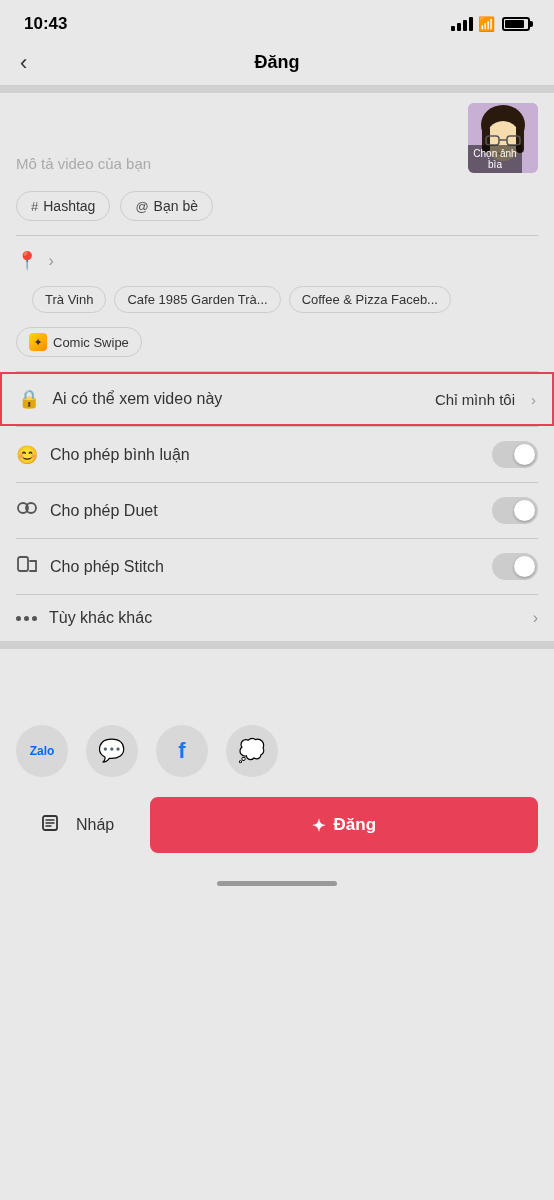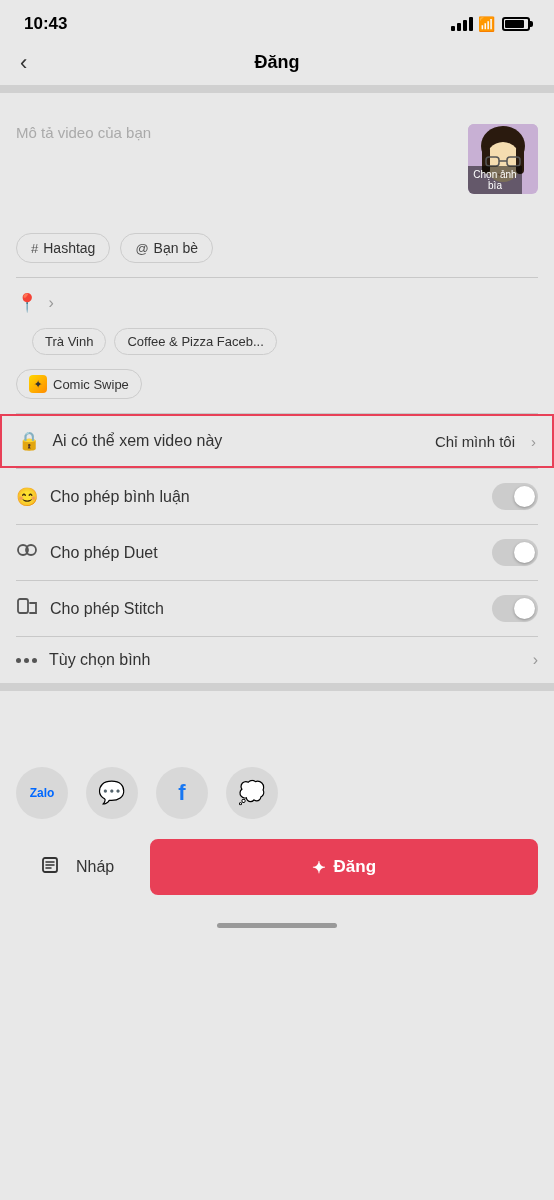--- a/index.html
+++ b/index.html
@@ -100,23 +100,23 @@
     }
     .thin-divider {
       height: 1px;
       background: #c8c8c8;
       margin: 0 16px;
     }
 
     
     .desc-section {
       background: #e8e8e8;
-      padding: 31px 16px;
-      display: flex;
-      align-items: flex-start;
+      padding: 10px 16px;
+      display: flex;
+      align-items: flex-end;
       gap: 12px;
     }
     .desc-input-area {
       flex: 1;
     }
     .desc-placeholder {
       color: #aaa;
       font-size: 15px;
     }
     .cover-image {
@@ -438,20 +438,21 @@
 
 <div class="thin-divider"></div>
 
 <div class="location-section">
   <span class="location-icon">📍</span>
   <span class="chevron">›</span>
 </div>
 
 <div class="location-chips">
   <span class="chip">Trà Vinh</span>
+  <span class="chip">Cafe 1985 Garden Trà...</span>
   <span class="chip">Coffee &amp; Pizza Faceb...</span>
 </div>
 
 <div class="effect-chip-row">
   <span class="effect-chip">
     <span class="effect-icon">✦</span>
     <span>Comic Swipe</span>
   </span>
 </div>
 
@@ -505,21 +506,21 @@
 </div>
 
 <div class="thin-divider"></div>
 
 <div class="more-row">
   <div class="more-dots">
     <div class="dot"></div>
     <div class="dot"></div>
     <div class="dot"></div>
   </div>
-  <span class="setting-label">Tùy chọn bình</span>
+  <span class="setting-label">Tùy khác khác</span>
   <span class="chevron">›</span>
 </div>
 
 <div class="divider"></div>
 
 <div class="spacer"></div>
 
 <div class="share-row">
   <div class="share-btn">
     <div class="share-circle">

